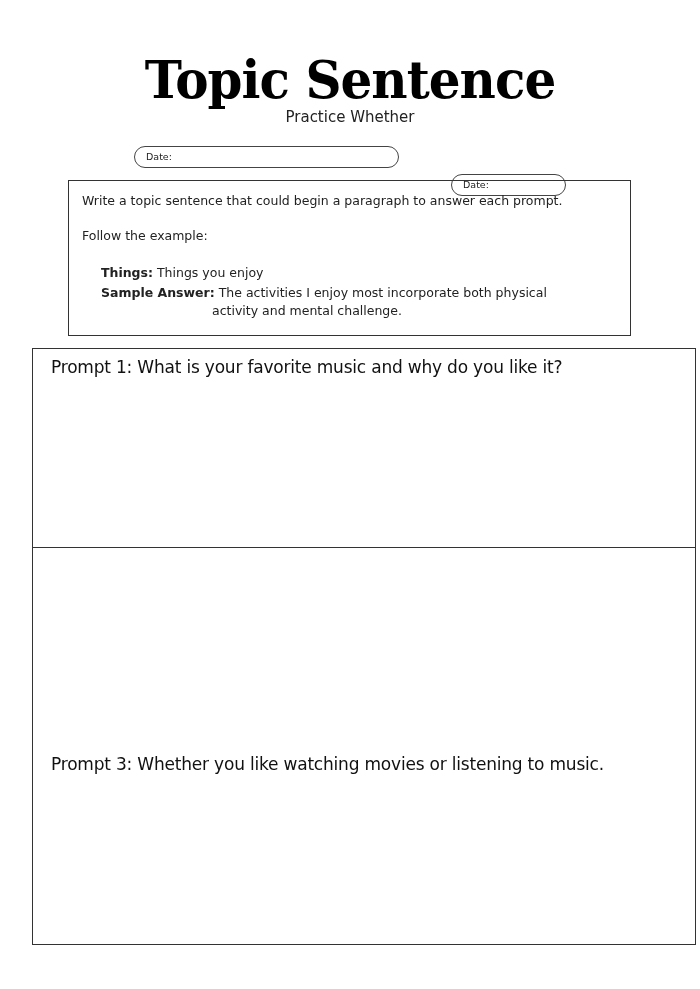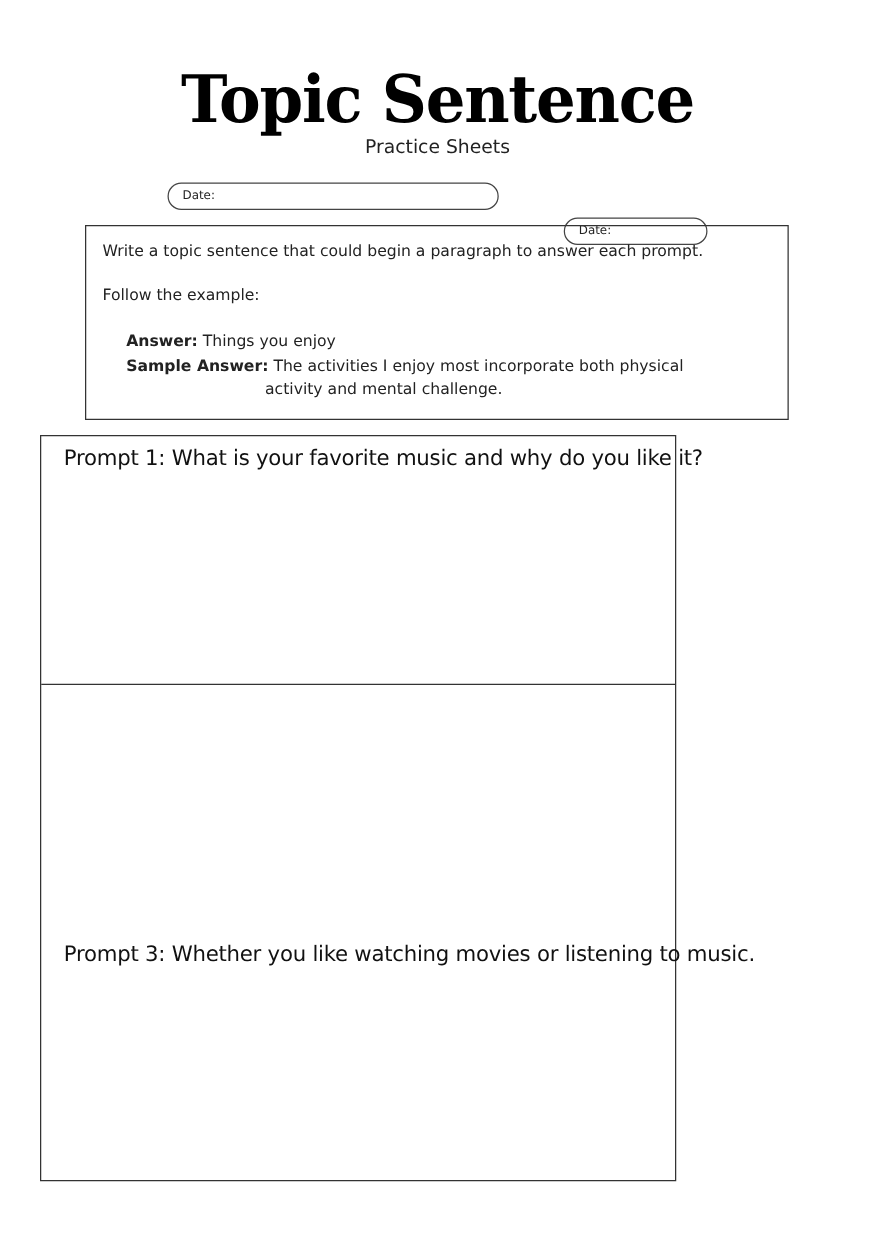--- a/index.html
+++ b/index.html
@@ -9,45 +9,45 @@
     .pill { position: absolute; height: 22px; border: 1.5px solid #444; border-radius: 11px; box-sizing: border-box; font-size: 9.5px; line-height: 19px; padding-left: 11px; color: #222; }
     .pill.name { left: 134px; top: 146px; width: 265px; }
     .pill.date { left: 451px; top: 146px; width: 115px; margin-top: 28px; }
     .instr { position: absolute; left: 68px; top: 180px; width: 563px; height: 156px; border: 1.5px solid #333; box-sizing: border-box; font-size: 12.5px; color: #222; }
     .instr .l1 { position: absolute; left: 13px; top: 12px; }
     .instr .l2 { position: absolute; left: 13px; top: 47px; text-align: right; }
     .instr .ex1 { position: absolute; left: 32px; top: 84px; }
     .instr .ex2 { position: absolute; left: 32px; top: 104px; }
     .instr .ex3 { position: absolute; left: 143px; top: 122px; }
     .instr b { font-weight: bold; }
-    .sheet { position: absolute; left: 32px; top: 348px; width: 509px; height: 597px; border: 1.5px solid #333; box-sizing: border-box; }
+    .sheet { position: absolute; left: 32px; top: 348px; width: 664px; height: 597px; border: 1.5px solid #333; box-sizing: border-box; }
     .prompt { position: absolute; left: 0; width: 100%; box-sizing: border-box; }
     .prompt .ptext { position: absolute; left: 18px; top: 8px; font-size: 17px; color: #111; white-space: nowrap; letter-spacing: -0.2px; }
     .prompt.p1 { top: 0; height: 199px; border-bottom: 1.5px solid #333; }
     .prompt.p2 { top: 199px; height: 198px; border-bottom: 1.5px solid #333; }
     .prompt.p3 { top: 397px; height: 198px; }
   </style>
 </head>
 <body>
 
 <div class="title">Topic Sentence</div>
-<div class="subtitle">Practice Sheets</div>
+<div class="subtitle">Practice Whether</div>
 
 <div class="pill name">
   <span>Date:</span>
 </div>
 <div class="pill date">
   <span>Date:</span>
 </div>
 
 <div class="instr">
   <div class="l1">Write a topic sentence that could begin a paragraph to answer each prompt.</div>
   <div class="l2">Follow the example:</div>
   <div class="ex1">
-    <b>Answer:</b>
+    <b>Things:</b>
     <span>Things you enjoy</span>
   </div>
   <div class="ex2">
     <b>Sample Answer:</b>
     <span>The activities I enjoy most incorporate both physical</span>
   </div>
   <div class="ex3">activity and mental challenge.</div>
 </div>
 
 <div class="sheet">

